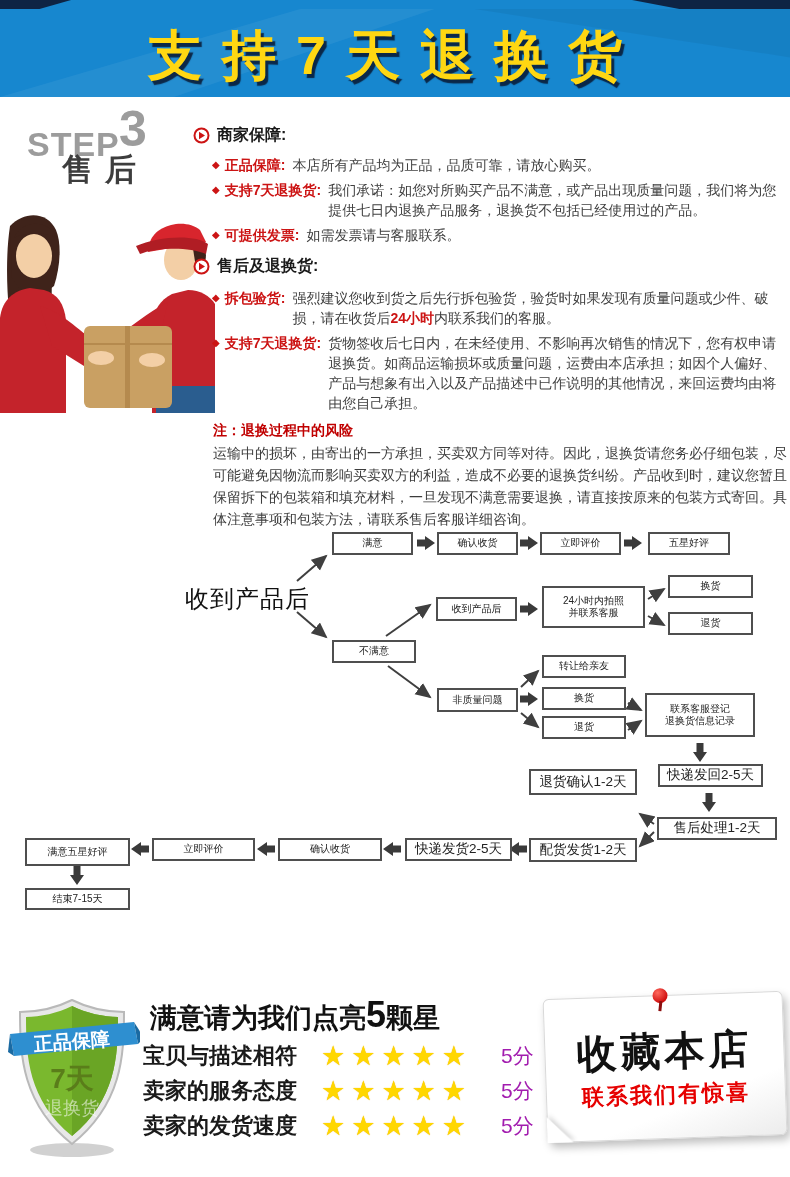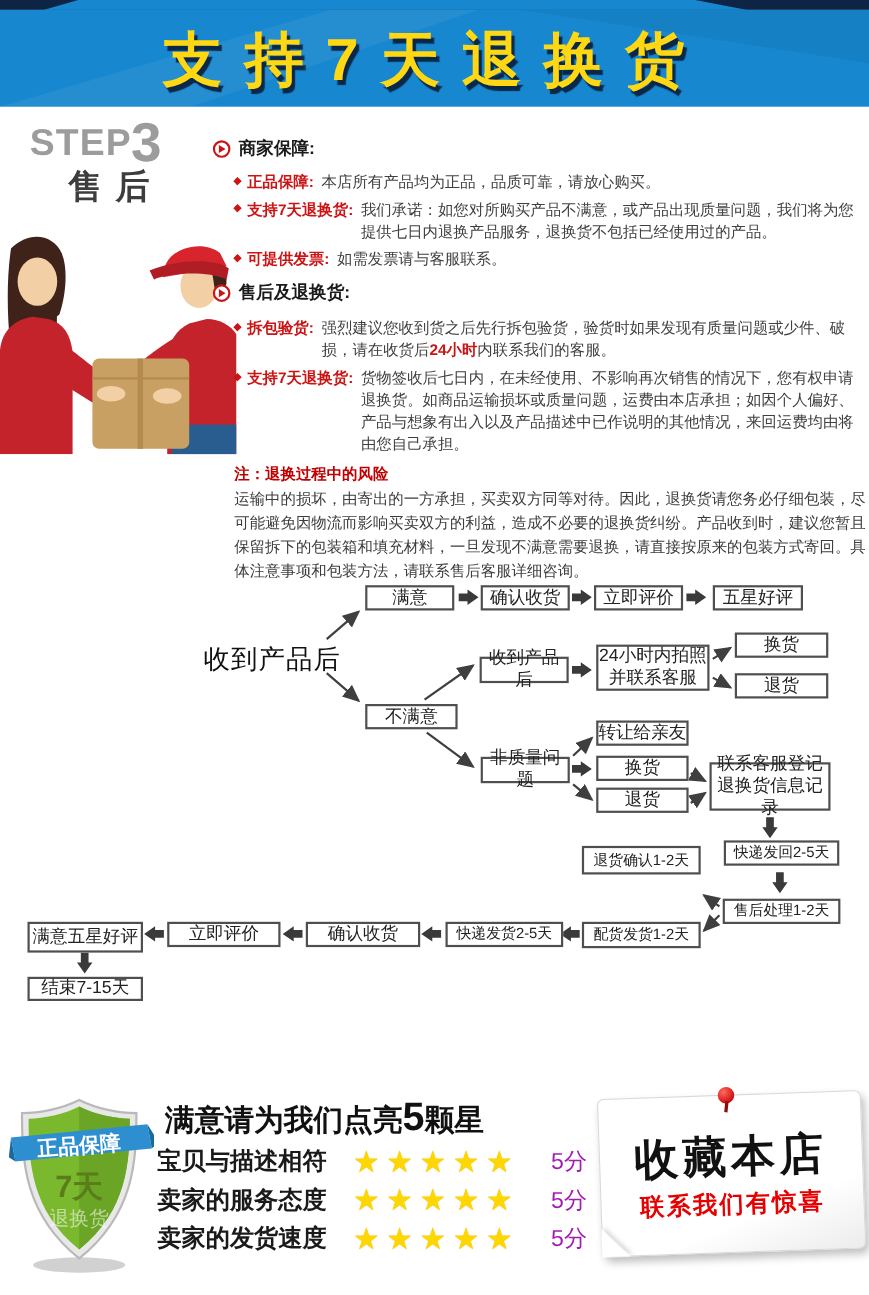--- a/index.html
+++ b/index.html
@@ -13,41 +13,41 @@
   .banner{position:absolute;left:0;top:9px;width:790px;height:88px;background:#1787cf;overflow:hidden;}
   .banner .shade1{position:absolute;left:0;top:0;width:100%;height:100%;background:rgba(255,255,255,.06);
         clip-path:polygon(0 100%,38% 0,55% 0,22% 100%);}
   .banner .shade2{position:absolute;left:0;top:0;width:100%;height:100%;background:rgba(0,0,0,.05);
         clip-path:polygon(60% 0,100% 55%,100% 0);}
   .banner-title{position:absolute;left:0;top:0;width:100%;height:88px;line-height:92px;text-align:center;
         font-size:54px;font-weight:bold;color:#ffd712;letter-spacing:20px;
         text-shadow:3px 4px 1px rgba(8,22,48,.85);}
 
   
-  .step-word{position:absolute;left:27px;top:111px;font-size:34px;font-weight:bold;color:#9c9c9c;letter-spacing:1px;}
+  .step-word{position:absolute;left:27px;top:125px;font-size:34px;font-weight:bold;color:#9c9c9c;letter-spacing:1px;}
   .step-num{position:absolute;left:119px;top:100px;font-size:50px;font-weight:bold;color:#9c9c9c;}
   .step-name{position:absolute;left:62px;top:149px;font-size:31px;font-weight:bold;color:#3d3d3d;letter-spacing:12px;}
 
   
   .sec-head{position:absolute;display:flex;align-items:center;gap:7px;font-size:16px;font-weight:bold;color:#1a1a1a;}
   .sec-head svg{display:block;}
 
   .bullets{position:absolute;left:212px;width:578px;}
   .bullet{display:flex;margin-bottom:5px;font-size:14px;line-height:20px;color:#404040;}
   .bullet .dm{color:#cc1414;font-size:10px;line-height:20px;margin-right:5px;flex:none;}
   .bullet .bl{color:#cc1414;font-weight:bold;white-space:nowrap;flex:none;margin-right:7px;}
   .bullet .bt{flex:1;}
   .hl{color:#cc1414;font-weight:bold;}
 
   .note-block{position:absolute;left:213px;top:419px;width:574px;font-size:14px;line-height:22px;color:#3c3c3c;}
   .note-head{color:#c00000;font-weight:bold;margin-bottom:1px;}
 
   
   .flow-svg{position:absolute;left:0;top:525px;pointer-events:none;}
-  .node{position:absolute;background:#fff;border:2px solid #4f4f4f;color:#222;font-size:16px;
+  .node{position:absolute;background:#fff;border:2px solid #4f4f4f;color:#222;font-size:10px;
         display:flex;align-items:center;justify-content:center;text-align:center;
         box-sizing:border-box;white-space:pre-line;line-height:1.25;}
   .flow-start{position:absolute;left:185px;top:583px;font-size:24px;font-weight:normal;color:#111;letter-spacing:1px;}
 
   
   .rate-title{position:absolute;left:150px;top:994px;width:370px;
         font-size:27px;font-weight:bold;color:#111;}
   .rate-title .big5{font-size:36px;}
   .rate-row{position:absolute;left:143px;display:flex;align-items:center;}
   .rate-label{font-size:22px;font-weight:bold;color:#1a1a1a;width:178px;}
@@ -210,21 +210,21 @@
   <div class="node" style="left:668px;top:575px;width:85px;height:23px">换货</div>
   <div class="node" style="left:668px;top:612px;width:85px;height:23px">退货</div>
   <div class="node" style="left:332px;top:640px;width:84px;height:23px">不满意</div>
   <div class="node" style="left:542px;top:655px;width:84px;height:23px">转让给亲友</div>
   <div class="node" style="left:437px;top:688px;width:81px;height:24px">非质量问题</div>
   <div class="node" style="left:542px;top:687px;width:84px;height:23px">换货</div>
   <div class="node" style="left:542px;top:716px;width:84px;height:23px">退货</div>
   <div class="node" style="left:645px;top:693px;width:110px;height:44px">联系客服登记
 退换货信息记录</div>
   <div class="node" style="left:658px;top:764px;width:105px;height:23px;font-size:13.5px">快递发回2-5天</div>
-  <div class="node" style="left:657px;top:817px;width:107px;height:23px;font-size:13.5px">售后处理1-2天</div>
+  <div class="node" style="left:657px;top:817px;width:120px;height:23px;font-size:13.5px">售后处理1-2天</div>
   <div class="node" style="left:529px;top:769px;width:108px;height:26px;font-size:13.5px">退货确认1-2天</div>
   <div class="node" style="left:529px;top:838px;width:108px;height:24px;font-size:13.5px">配货发货1-2天</div>
   <div class="node" style="left:405px;top:838px;width:107px;height:23px;font-size:13.5px">快递发货2-5天</div>
   <div class="node" style="left:278px;top:838px;width:104px;height:23px">确认收货</div>
   <div class="node" style="left:152px;top:838px;width:103px;height:23px">立即评价</div>
   <div class="node" style="left:25px;top:838px;width:105px;height:28px">满意五星好评</div>
   <div class="node" style="left:25px;top:888px;width:105px;height:22px">结束7-15天</div>
 
   <svg style="position:absolute;left:8px;top:992px;" width="132" height="170" viewBox="0 0 132 170">
     <ellipse cx="64" cy="158" rx="42" ry="7" fill="rgba(0,0,0,.18)"></ellipse>

